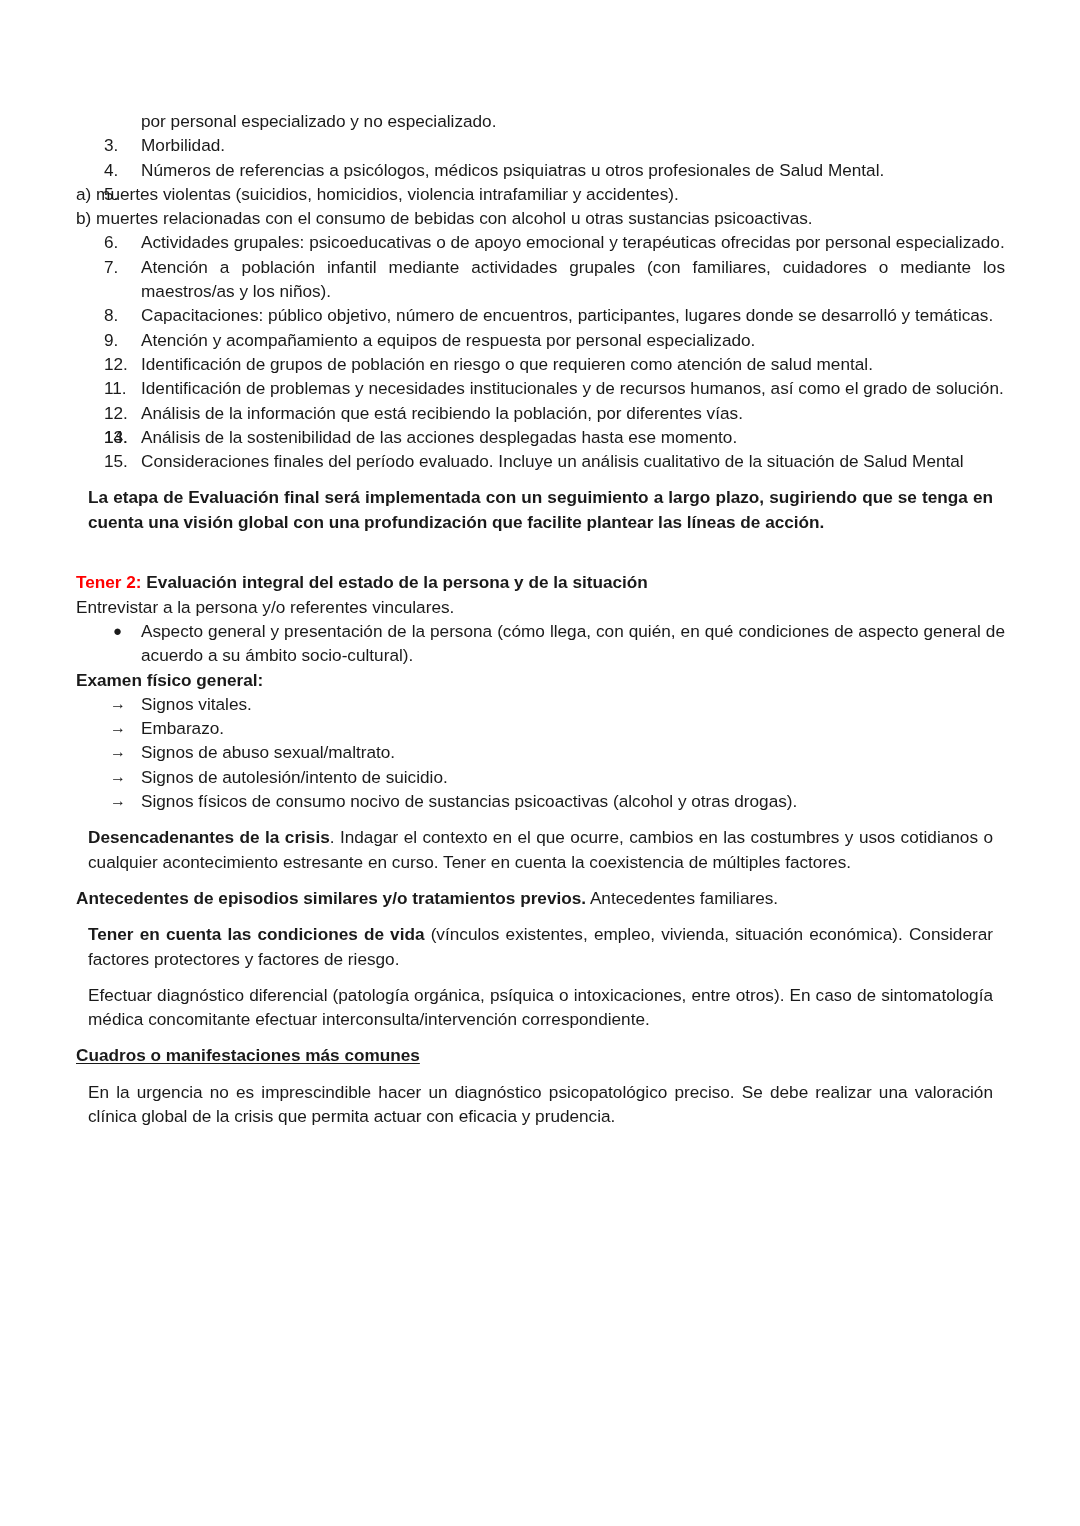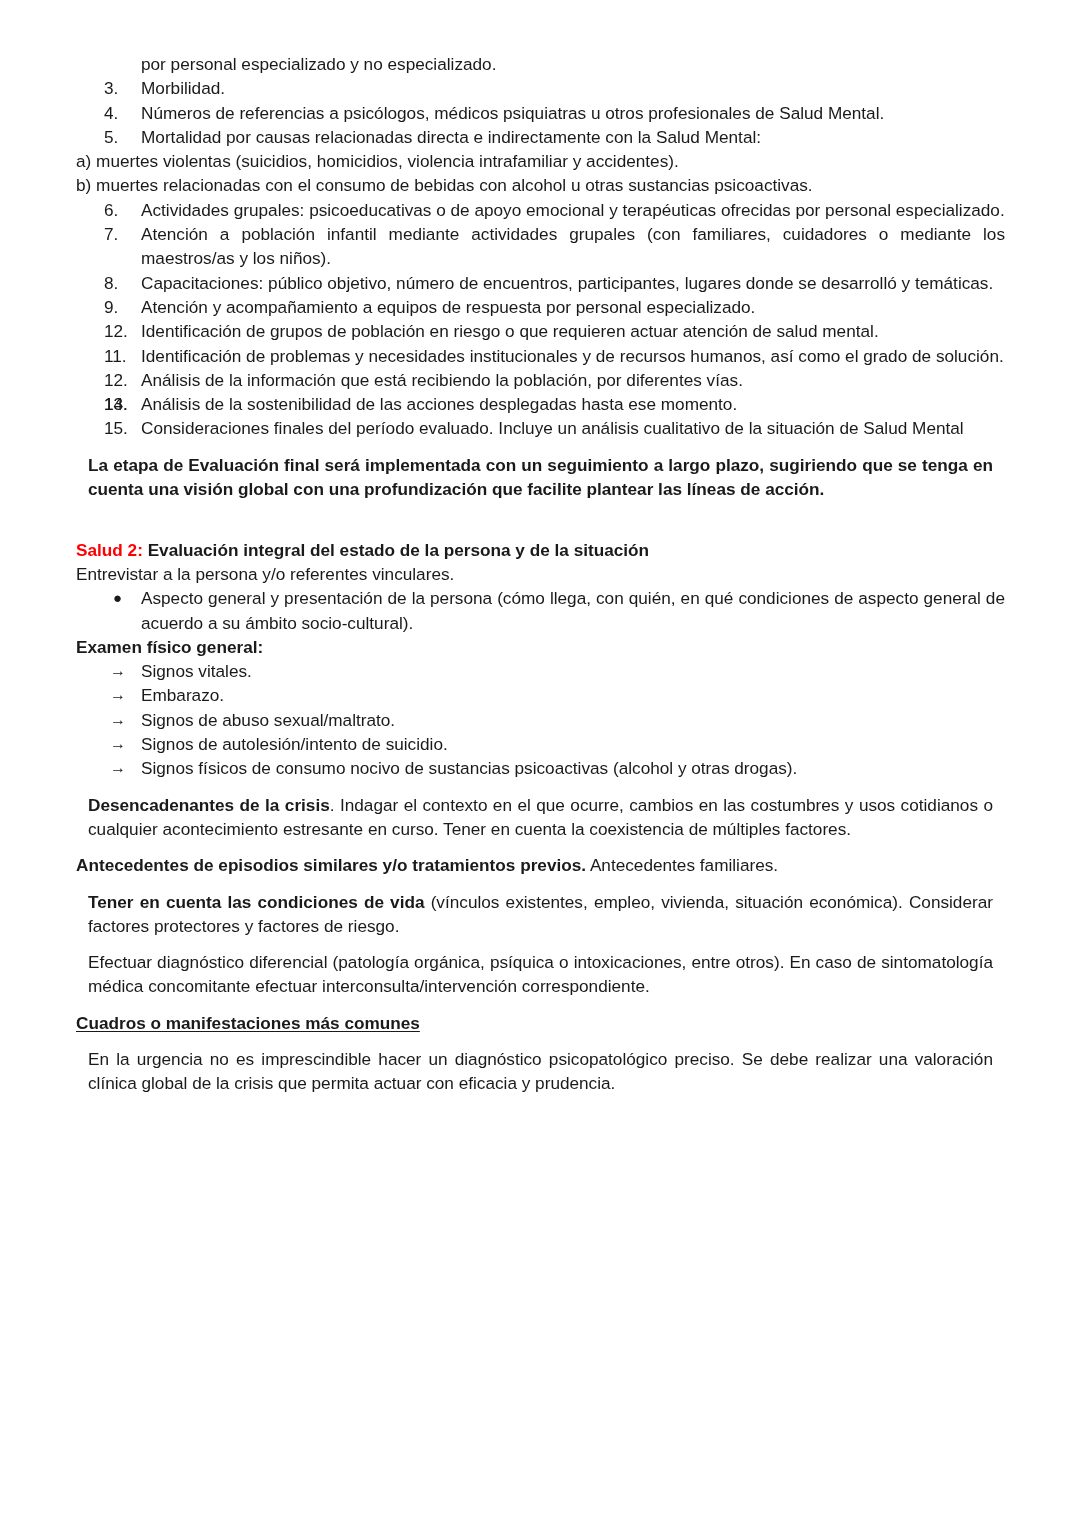--- a/index.html
+++ b/index.html
@@ -14,21 +14,21 @@
     color: #1a1a1a;
     -webkit-font-smoothing: antialiased;
   }
 
   #page {
     position: relative;
     width: 980px;
     height: 1526px;
     background: #ffffff;
     box-sizing: border-box;
-    padding: 52px 75px 0 76px;
+    padding: 109px 75px 0 76px;
   }
 
   .doc {
     width: 929px;
     font-size: 17.2px;
     line-height: 24.3px;
   }
 
   
   .para {
@@ -138,42 +138,42 @@
     <div class="orphan-cont">por personal especializado y no especializado.</div>
 
     <ol class="num-list">
       <li class="num-item">
         <span class="marker">3.</span><span>Morbilidad.</span>
       </li>
       <li class="num-item">
         <span class="marker">4.</span><span>Números de referencias a psicólogos, médicos psiquiatras u otros profesionales de Salud Mental.</span>
       </li>
       <li class="num-item">
-        <span class="marker">5.</span><span>Mortalidad por causas relacionadas directa e indirectamente con la Salud Mental:</span>
+        <span class="marker">5.</span>
       </li>
     </ol>
 
     <p class="flush">a) muertes violentas (suicidios, homicidios, violencia intrafamiliar y accidentes).</p>
     <p class="flush">b) muertes relacionadas con el consumo de bebidas con alcohol u otras sustancias psicoactivas.</p>
 
     <ol class="num-list">
       <li class="num-item">
         <span class="marker">6.</span><span>Actividades grupales: psicoeducativas o de apoyo emocional y terapéuticas ofrecidas por personal especializado.</span>
       </li>
       <li class="num-item">
         <span class="marker">7.</span><span>Atención a población infantil mediante actividades grupales (con familiares, cuidadores o mediante los maestros/as y los niños).</span>
       </li>
       <li class="num-item">
         <span class="marker">8.</span><span>Capacitaciones: público objetivo, número de encuentros, participantes, lugares donde se desarrolló y temáticas.</span>
       </li>
       <li class="num-item">
         <span class="marker">9.</span><span>Atención y acompañamiento a equipos de respuesta por personal especializado.</span>
       </li>
       <li class="num-item wide">
-        <span class="marker">12.</span><span>Identificación de grupos de población en riesgo o que requieren actuar atención de salud mental.</span>
+        <span class="marker">12.</span><span>Identificación de grupos de población en riesgo o que requieren como atención de salud mental.</span>
       </li>
       <li class="num-item wide">
         <span class="marker">11.</span><span>Identificación de problemas y necesidades institucionales y de recursos humanos, así como el grado de solución.</span>
       </li>
       <li class="num-item wide">
         <span class="marker">12.</span><span>Análisis de la información que está recibiendo la población, por diferentes vías.</span>
       </li>
       <li class="num-item wide">
         <span class="marker">13.</span>
       </li>
@@ -182,21 +182,21 @@
       </li>
       <li class="num-item wide">
         <span class="marker">15.</span><span>Consideraciones finales del período evaluado. Incluye un análisis cualitativo de la situación de Salud Mental</span>
       </li>
     </ol>
 
     <p class="para bold">La etapa de Evaluación final será implementada con un seguimiento a largo plazo, sugiriendo que se tenga en cuenta una visión global con una profundización que facilite plantear las líneas de acción.</p>
 
     <div class="blank-line"></div>
 
-    <p class="para-left"><span class="tema-label" style="color:#ff0000">Salud 2:</span><span class="bold"> Evaluación integral del estado de la persona y de la situación</span></p>
+    <p class="para-left"><span class="tema-label" style="color:#ff0000">Tener 2:</span><span class="bold"> Evaluación integral del estado de la persona y de la situación</span></p>
 
     <p class="para-left">Entrevistar a la persona y/o referentes vinculares.</p>
 
 
     <ul class="bul-list">
       <li class="bul-item">
         <span class="marker">●</span><span>Aspecto general y presentación de la persona (cómo llega, con quién, en qué condiciones de aspecto general de acuerdo a su ámbito socio-cultural).</span>
       </li>
     </ul>
 

